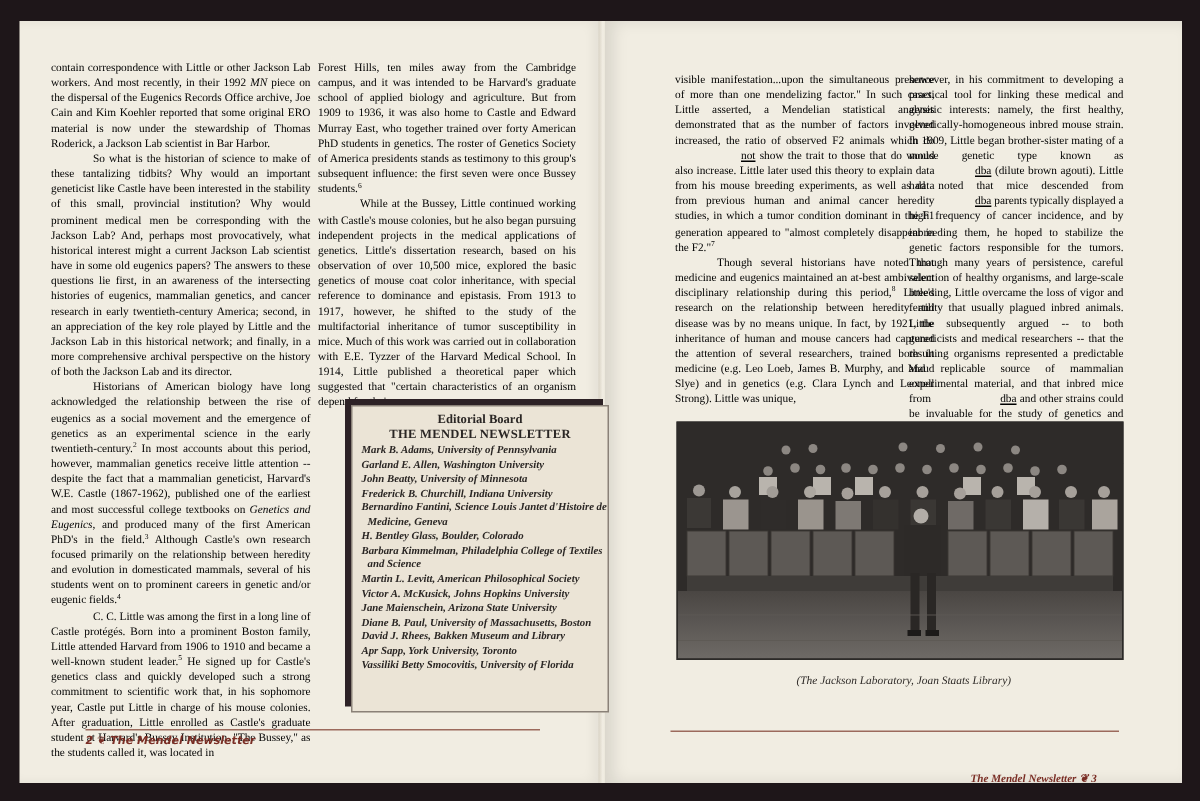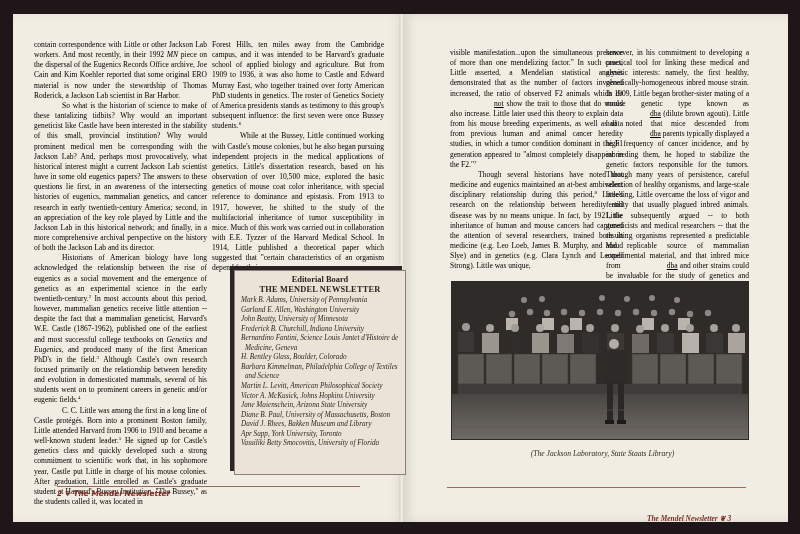--- a/index.html
+++ b/index.html
@@ -21,21 +21,21 @@
   sup { font-size: 5px; line-height: 0; vertical-align: 3px; }
   u { text-decoration: underline; padding-left: 44px; }
   .edbox {
     position: absolute; left: 214px; top: 270px; width: 170px; height: 203px;
     background: #ebe4d6; border: 1px solid #8a8178;
     box-shadow: -4px -4px 0 #2d2226;
     font-size: 7.2px; line-height: 9.55px; color: #2a2624; margin-left: 20px;
   }
   .edbox .h1 { text-align: center; font-weight: bold; font-size: 8.4px; margin-top: 4px; }
   .edbox .h2 { text-align: center; font-weight: bold; font-size: 8.4px; letter-spacing: 0.2px; margin-bottom: 2px; }
-  .edbox .m { font-style: italic; font-weight: normal; padding-left: 6px; text-indent: -4px; margin-left: 4px; }
+  .edbox .m { font-style: italic; font-weight: bold; padding-left: 6px; text-indent: -4px; margin-left: 4px; }
   .rule { position: absolute; height: 1px; background: #9c6a5c; }
   .folio {
     position: absolute; font-family: "DejaVu Sans", sans-serif; font-style: italic; font-weight: bold;
     font-size: 7.4px; color: #7a2e25;
   }
   .photo {
     position: absolute; left: 451px; top: 281px; width: 296px; height: 157px;
     background: #3a3734; overflow: hidden; border: 1px solid #2c2a28;
   }
   .caption { position: absolute; left: 430px; top: 449px; width: 345px; text-align: center; font-size: 7.6px; line-height: 9.8px; color: #2f2b28; }
@@ -184,21 +184,21 @@
     <rect x="153" y="138" width="9" height="4" fill="#1c1a19"></rect>
       <rect x="165" y="138" width="9" height="4" fill="#1c1a19"></rect>
     <g stroke="#5e5955" stroke-width="0.6">
       <line x1="0" y1="128" x2="296" y2="128"></line>
         <line x1="0" y1="145" x2="296" y2="145"></line>
     </g>
   </svg>
 </div>
 
 <div class="caption">
-  <div class="ci">(The Jackson Laboratory, State Staats Library)</div>
+  <div class="ci">(The Jackson Laboratory, Joan Staats Library)</div>
 </div>
 
 <div class="rule" style="left:447px; top:487px; width:299px;"></div>
 <div class="folio" style="left:647px; top:514px;font-family:Liberation Serif, serif;">
   <span>The Mendel Newsletter</span>
   <span>❦</span>
   <span>3</span>
 </div>
 
 </body></html>

